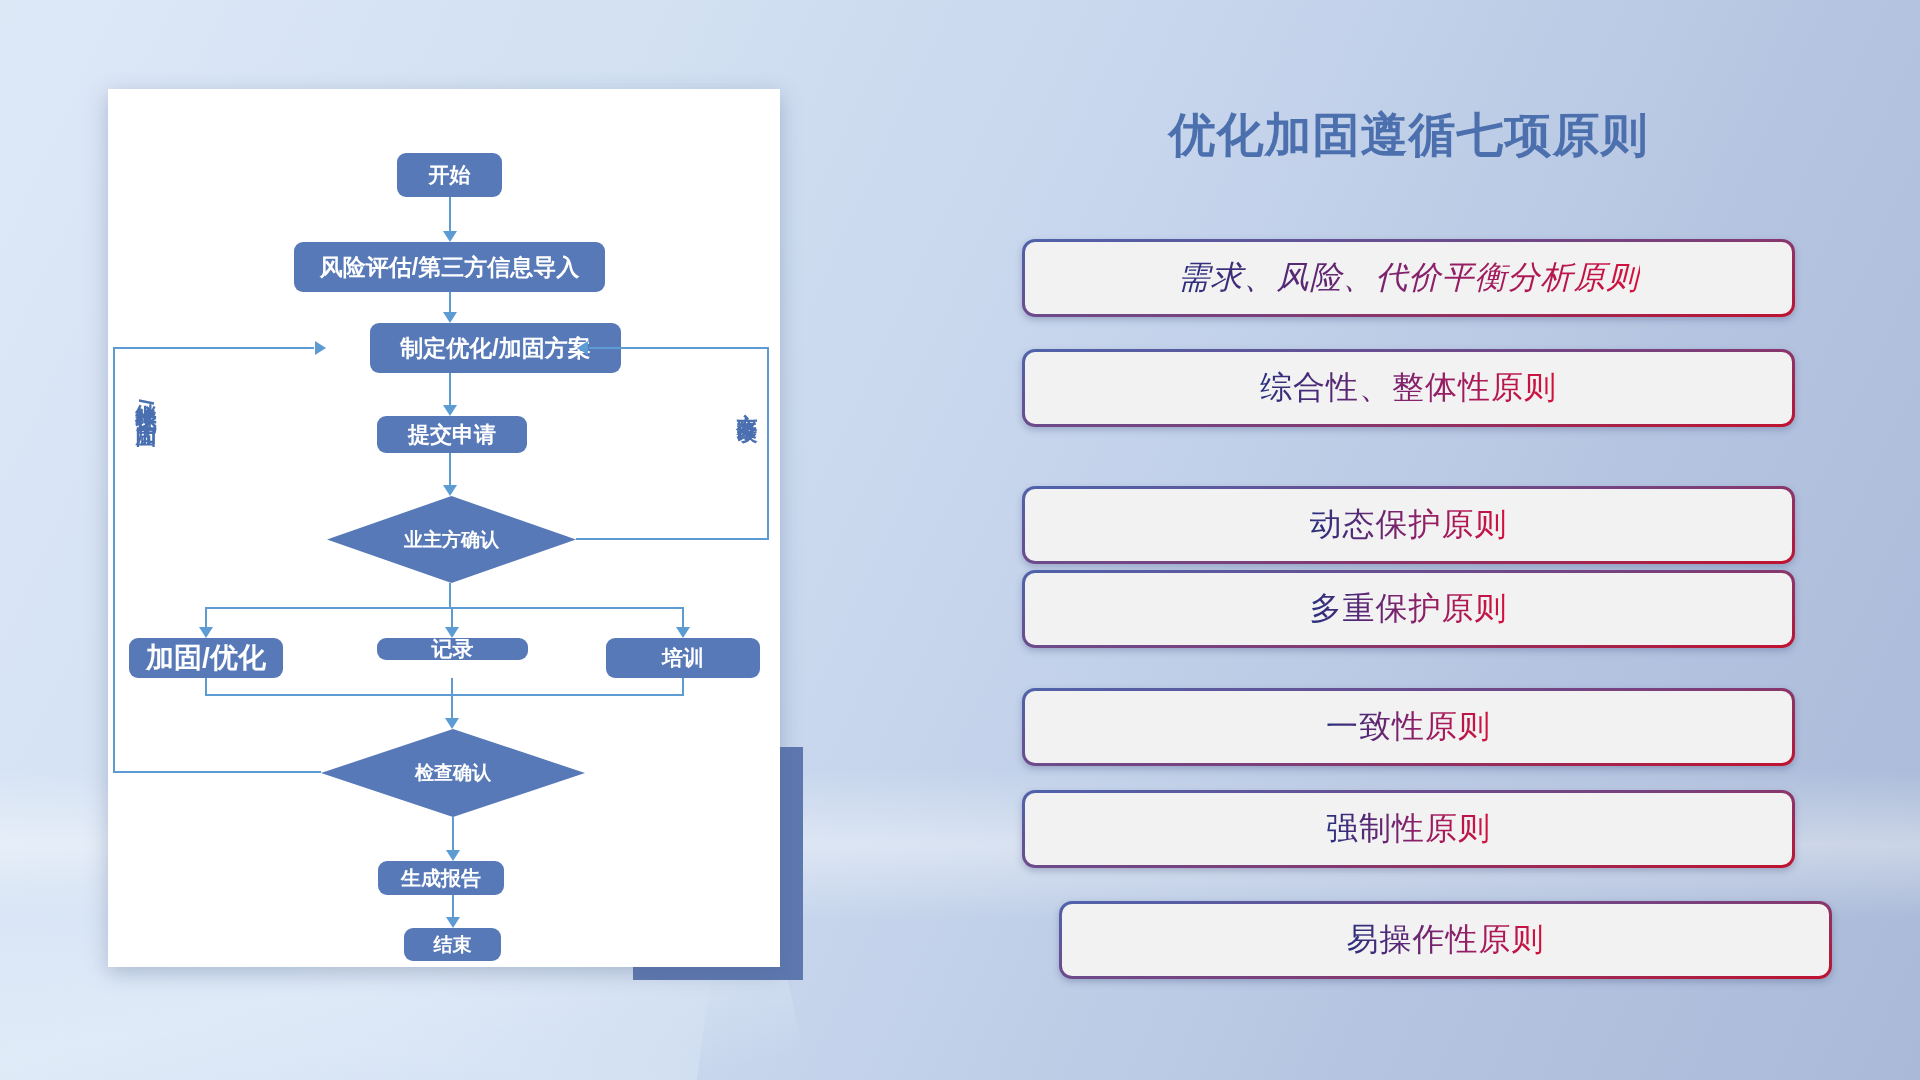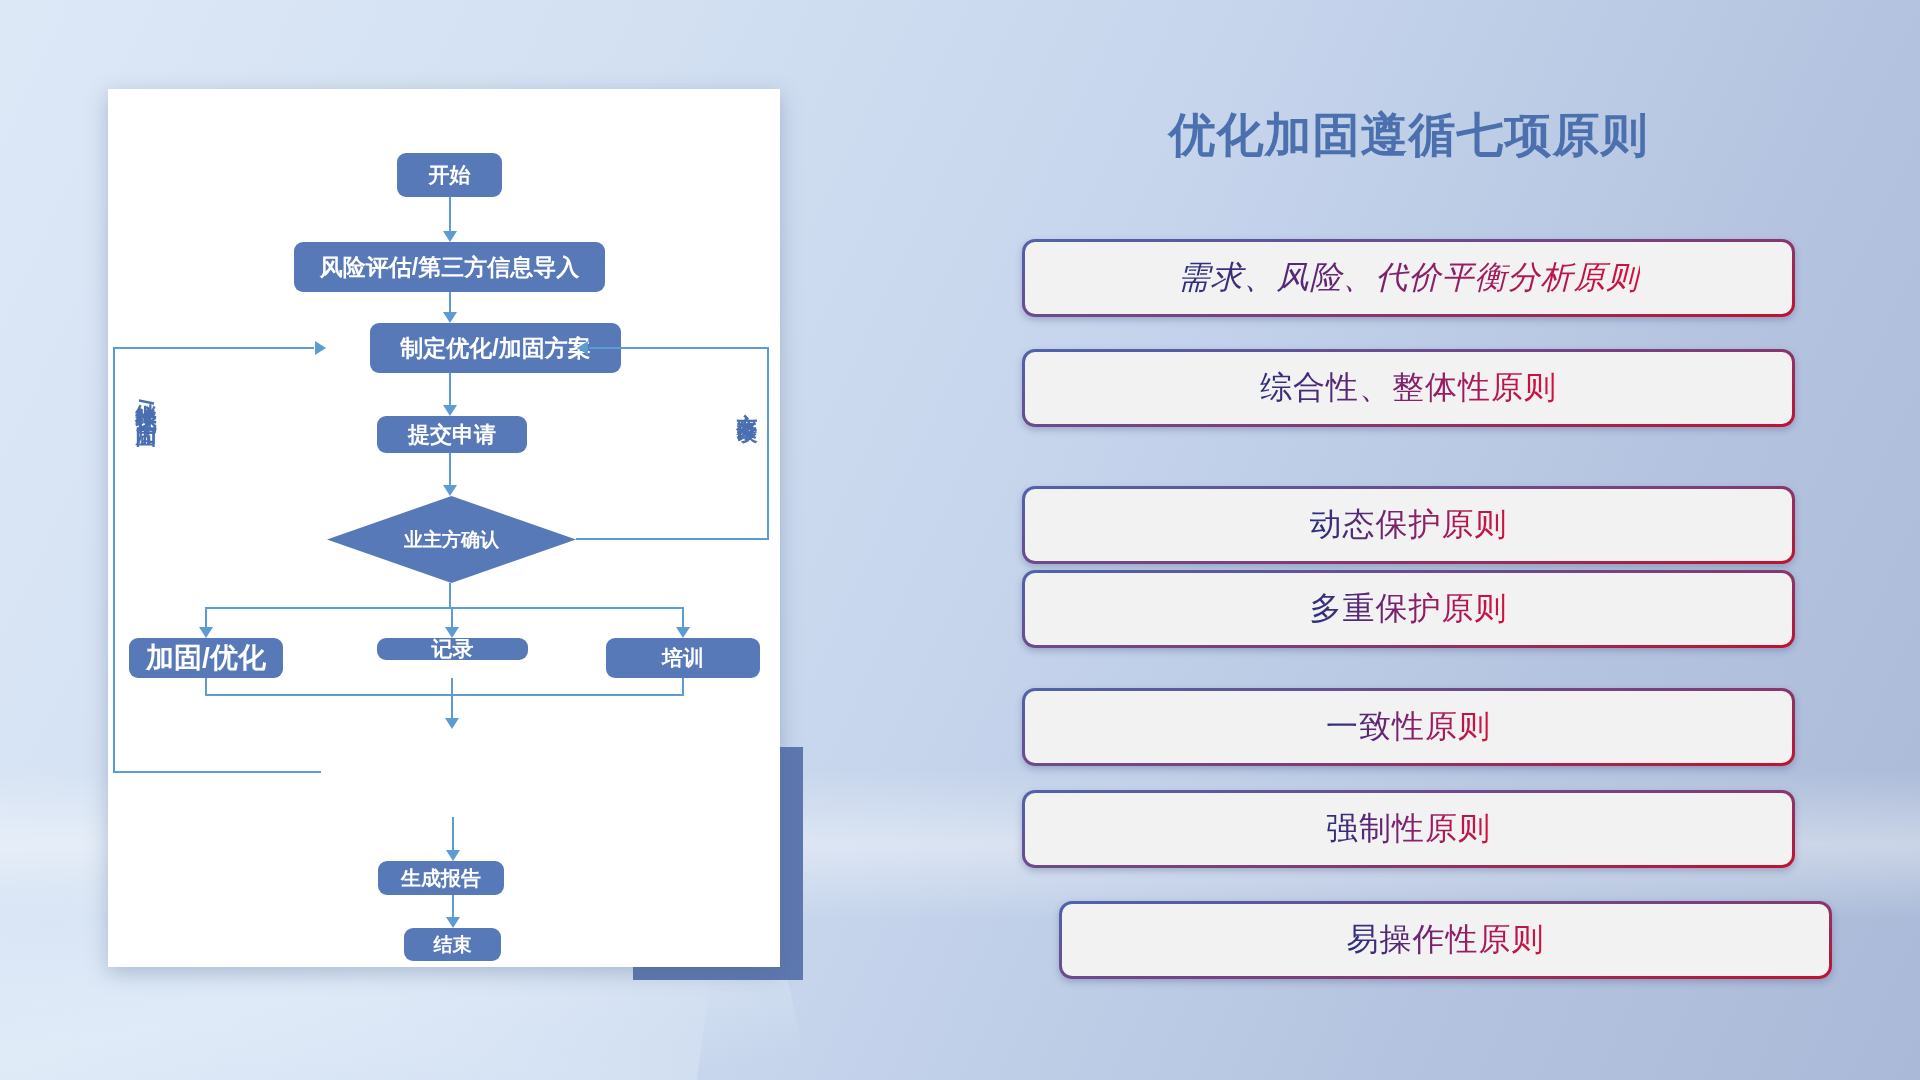--- a/index.html
+++ b/index.html
@@ -59,20 +59,21 @@
   <div class="card"></div>
 
   <div class="fc node" style="left:397px;top:153px;width:105px;height:44px;font-size:21px;">开始</div>
   <div class="fc node" style="left:294px;top:242px;width:311px;height:50px;font-size:23px;">风险评估/第三方信息导入</div>
   <div class="fc node" style="left:326px;top:323px;width:251px;height:50px;font-size:23px;margin-left:44px;">制定优化/加固方案</div>
   <div class="fc node" style="left:377px;top:416px;width:150px;height:37px;font-size:22px;">提交申请</div>
   <div class="fc diamond" style="left:327px;top:496px;width:249px;height:87px;font-size:19px;">业主方确认</div>
   <div class="fc node" style="left:129px;top:638px;width:154px;height:40px;font-size:28px;">加固/优化</div>
   <div class="fc node" style="left:377px;top:638px;width:151px;height:22px;font-size:21px;">记录</div>
   <div class="fc node" style="left:606px;top:638px;width:154px;height:40px;font-size:21px;">培训</div>
+  <div class="fc diamond" style="left:321px;top:729px;width:264px;height:88px;font-size:19px;">检查确认</div>
   <div class="fc node" style="left:378px;top:861px;width:126px;height:34px;font-size:20px;">生成报告</div>
   <div class="fc node" style="left:404px;top:928px;width:97px;height:33px;font-size:19px;">结束</div>
 
   <div class="fc line" style="left:449px;top:197px;width:2px;height:36px;"></div>
   <div class="fc arr-d" style="left:443px;top:231px;"></div>
   <div class="fc line" style="left:449px;top:292px;width:2px;height:22px;"></div>
   <div class="fc arr-d" style="left:443px;top:312px;"></div>
   <div class="fc line" style="left:449px;top:373px;width:2px;height:34px;"></div>
   <div class="fc arr-d" style="left:443px;top:405px;"></div>
   <div class="fc line" style="left:449px;top:453px;width:2px;height:34px;"></div>

